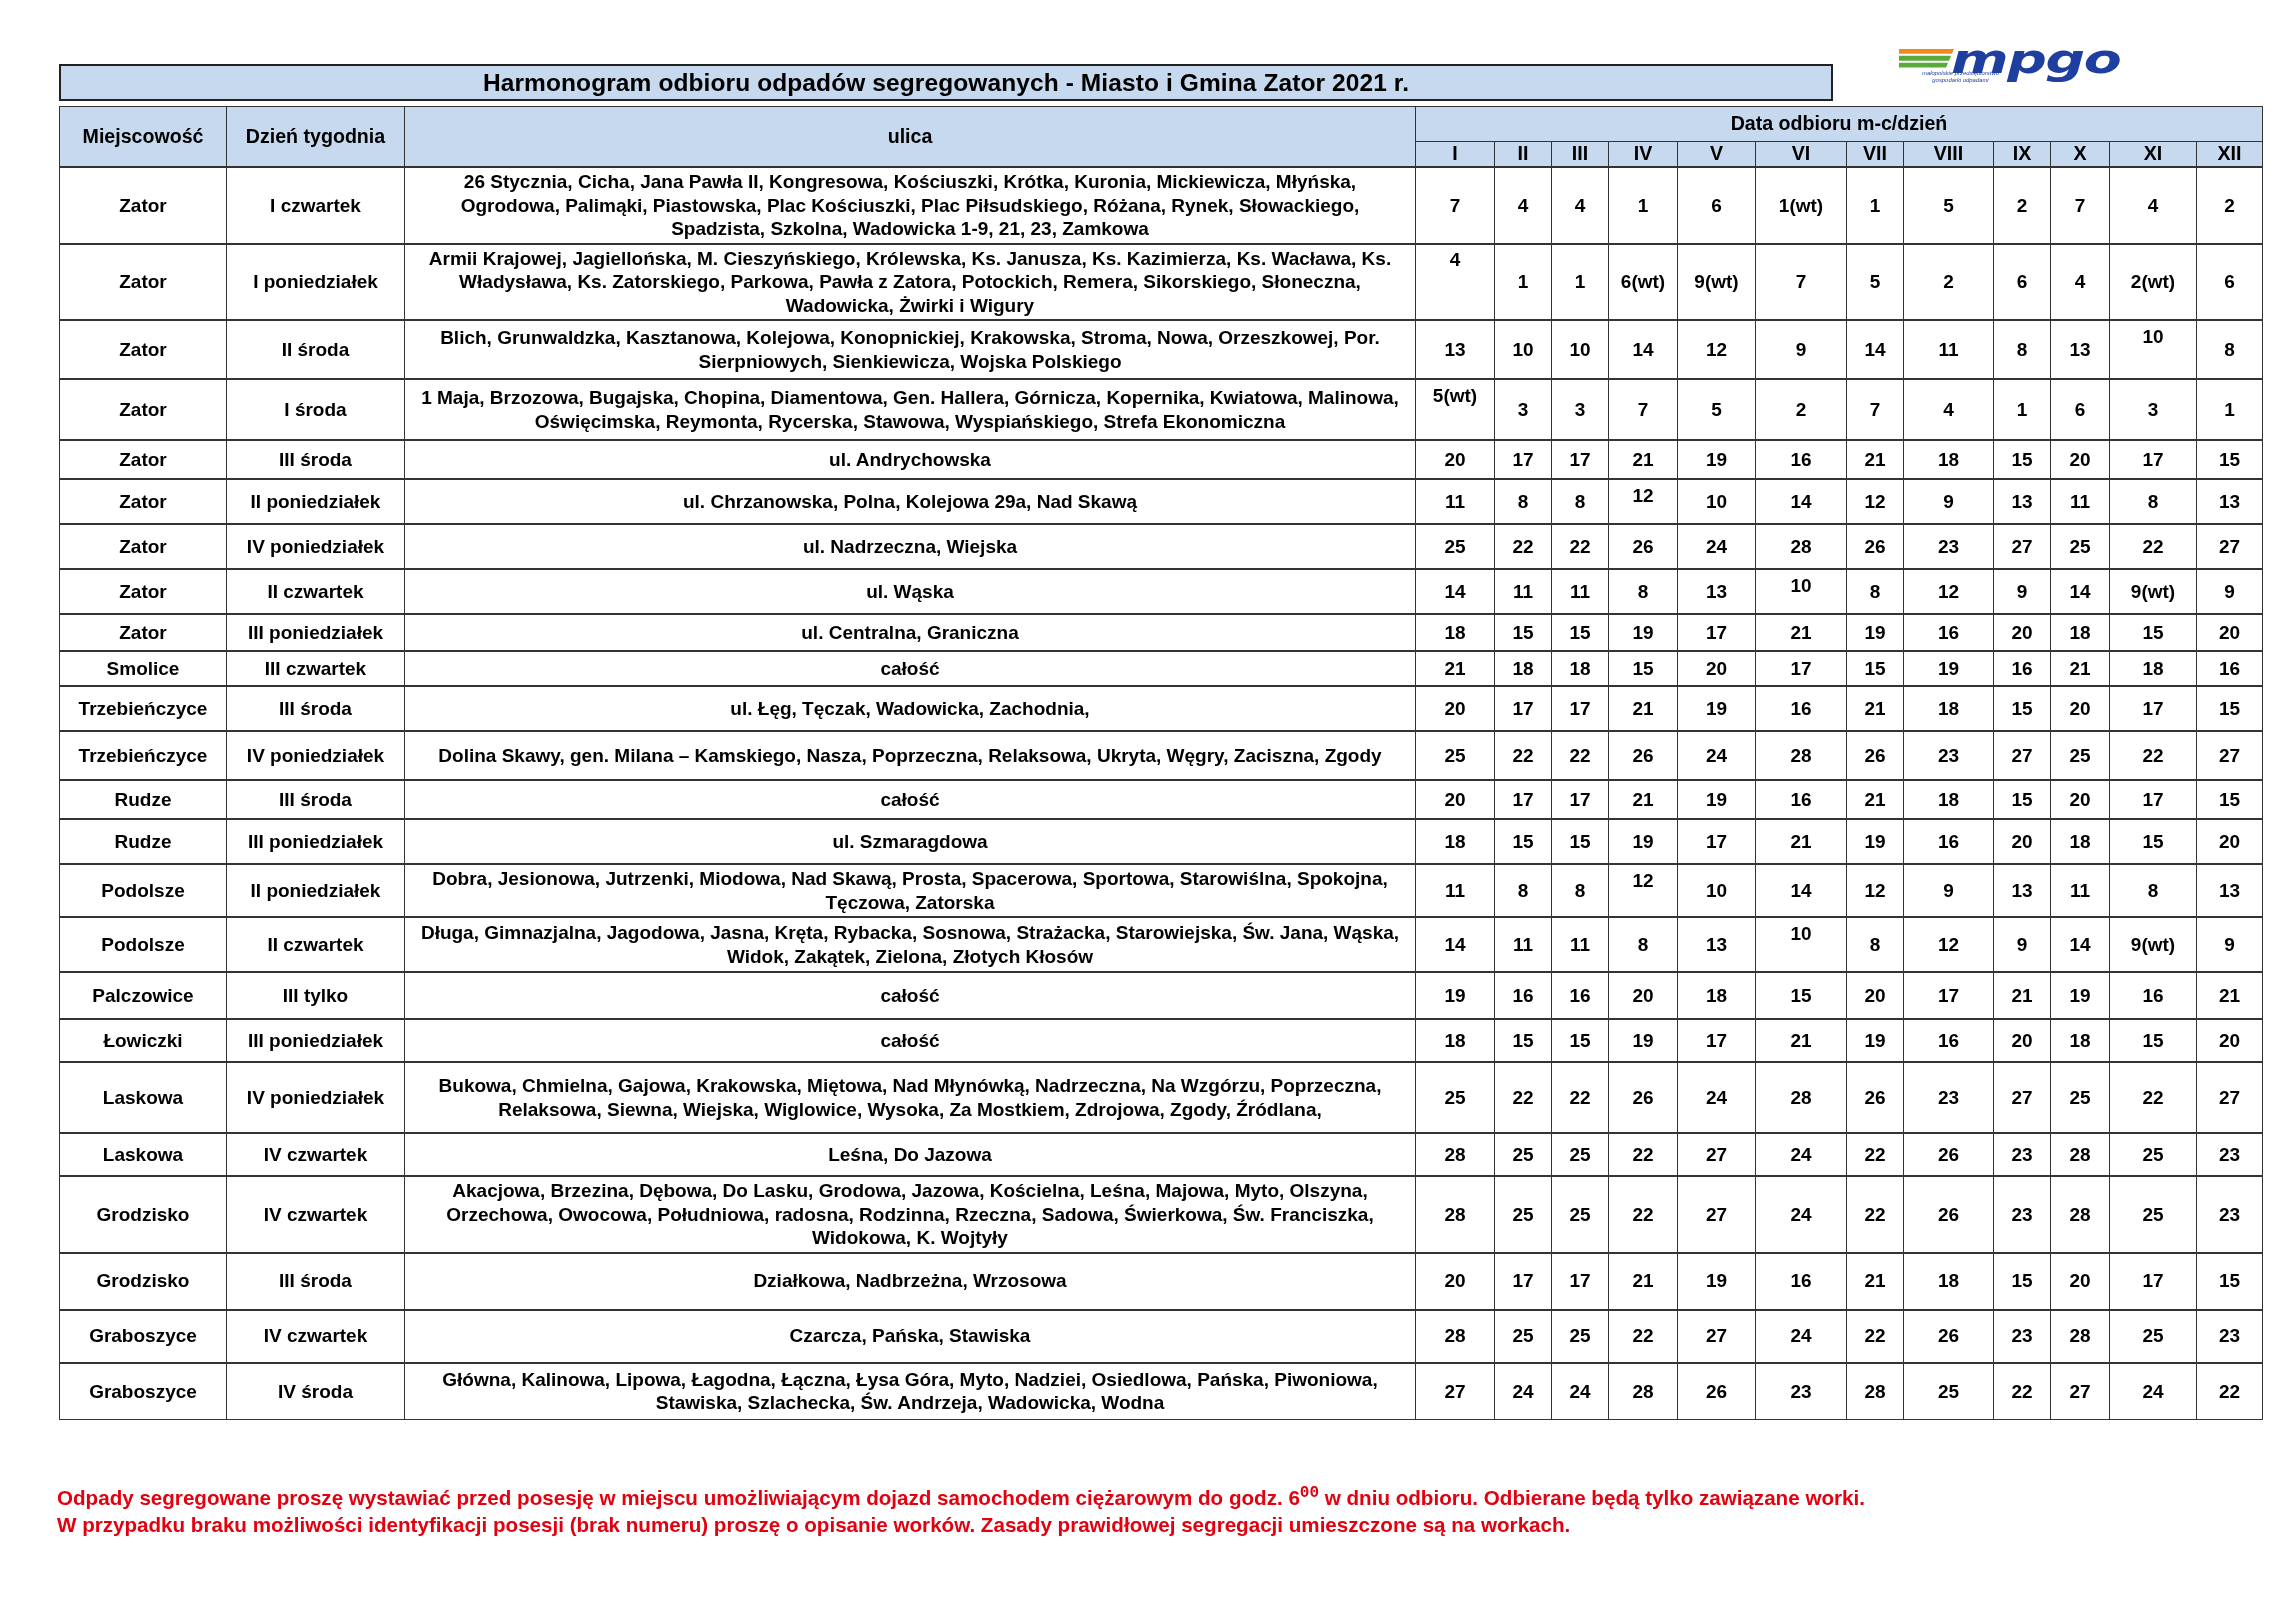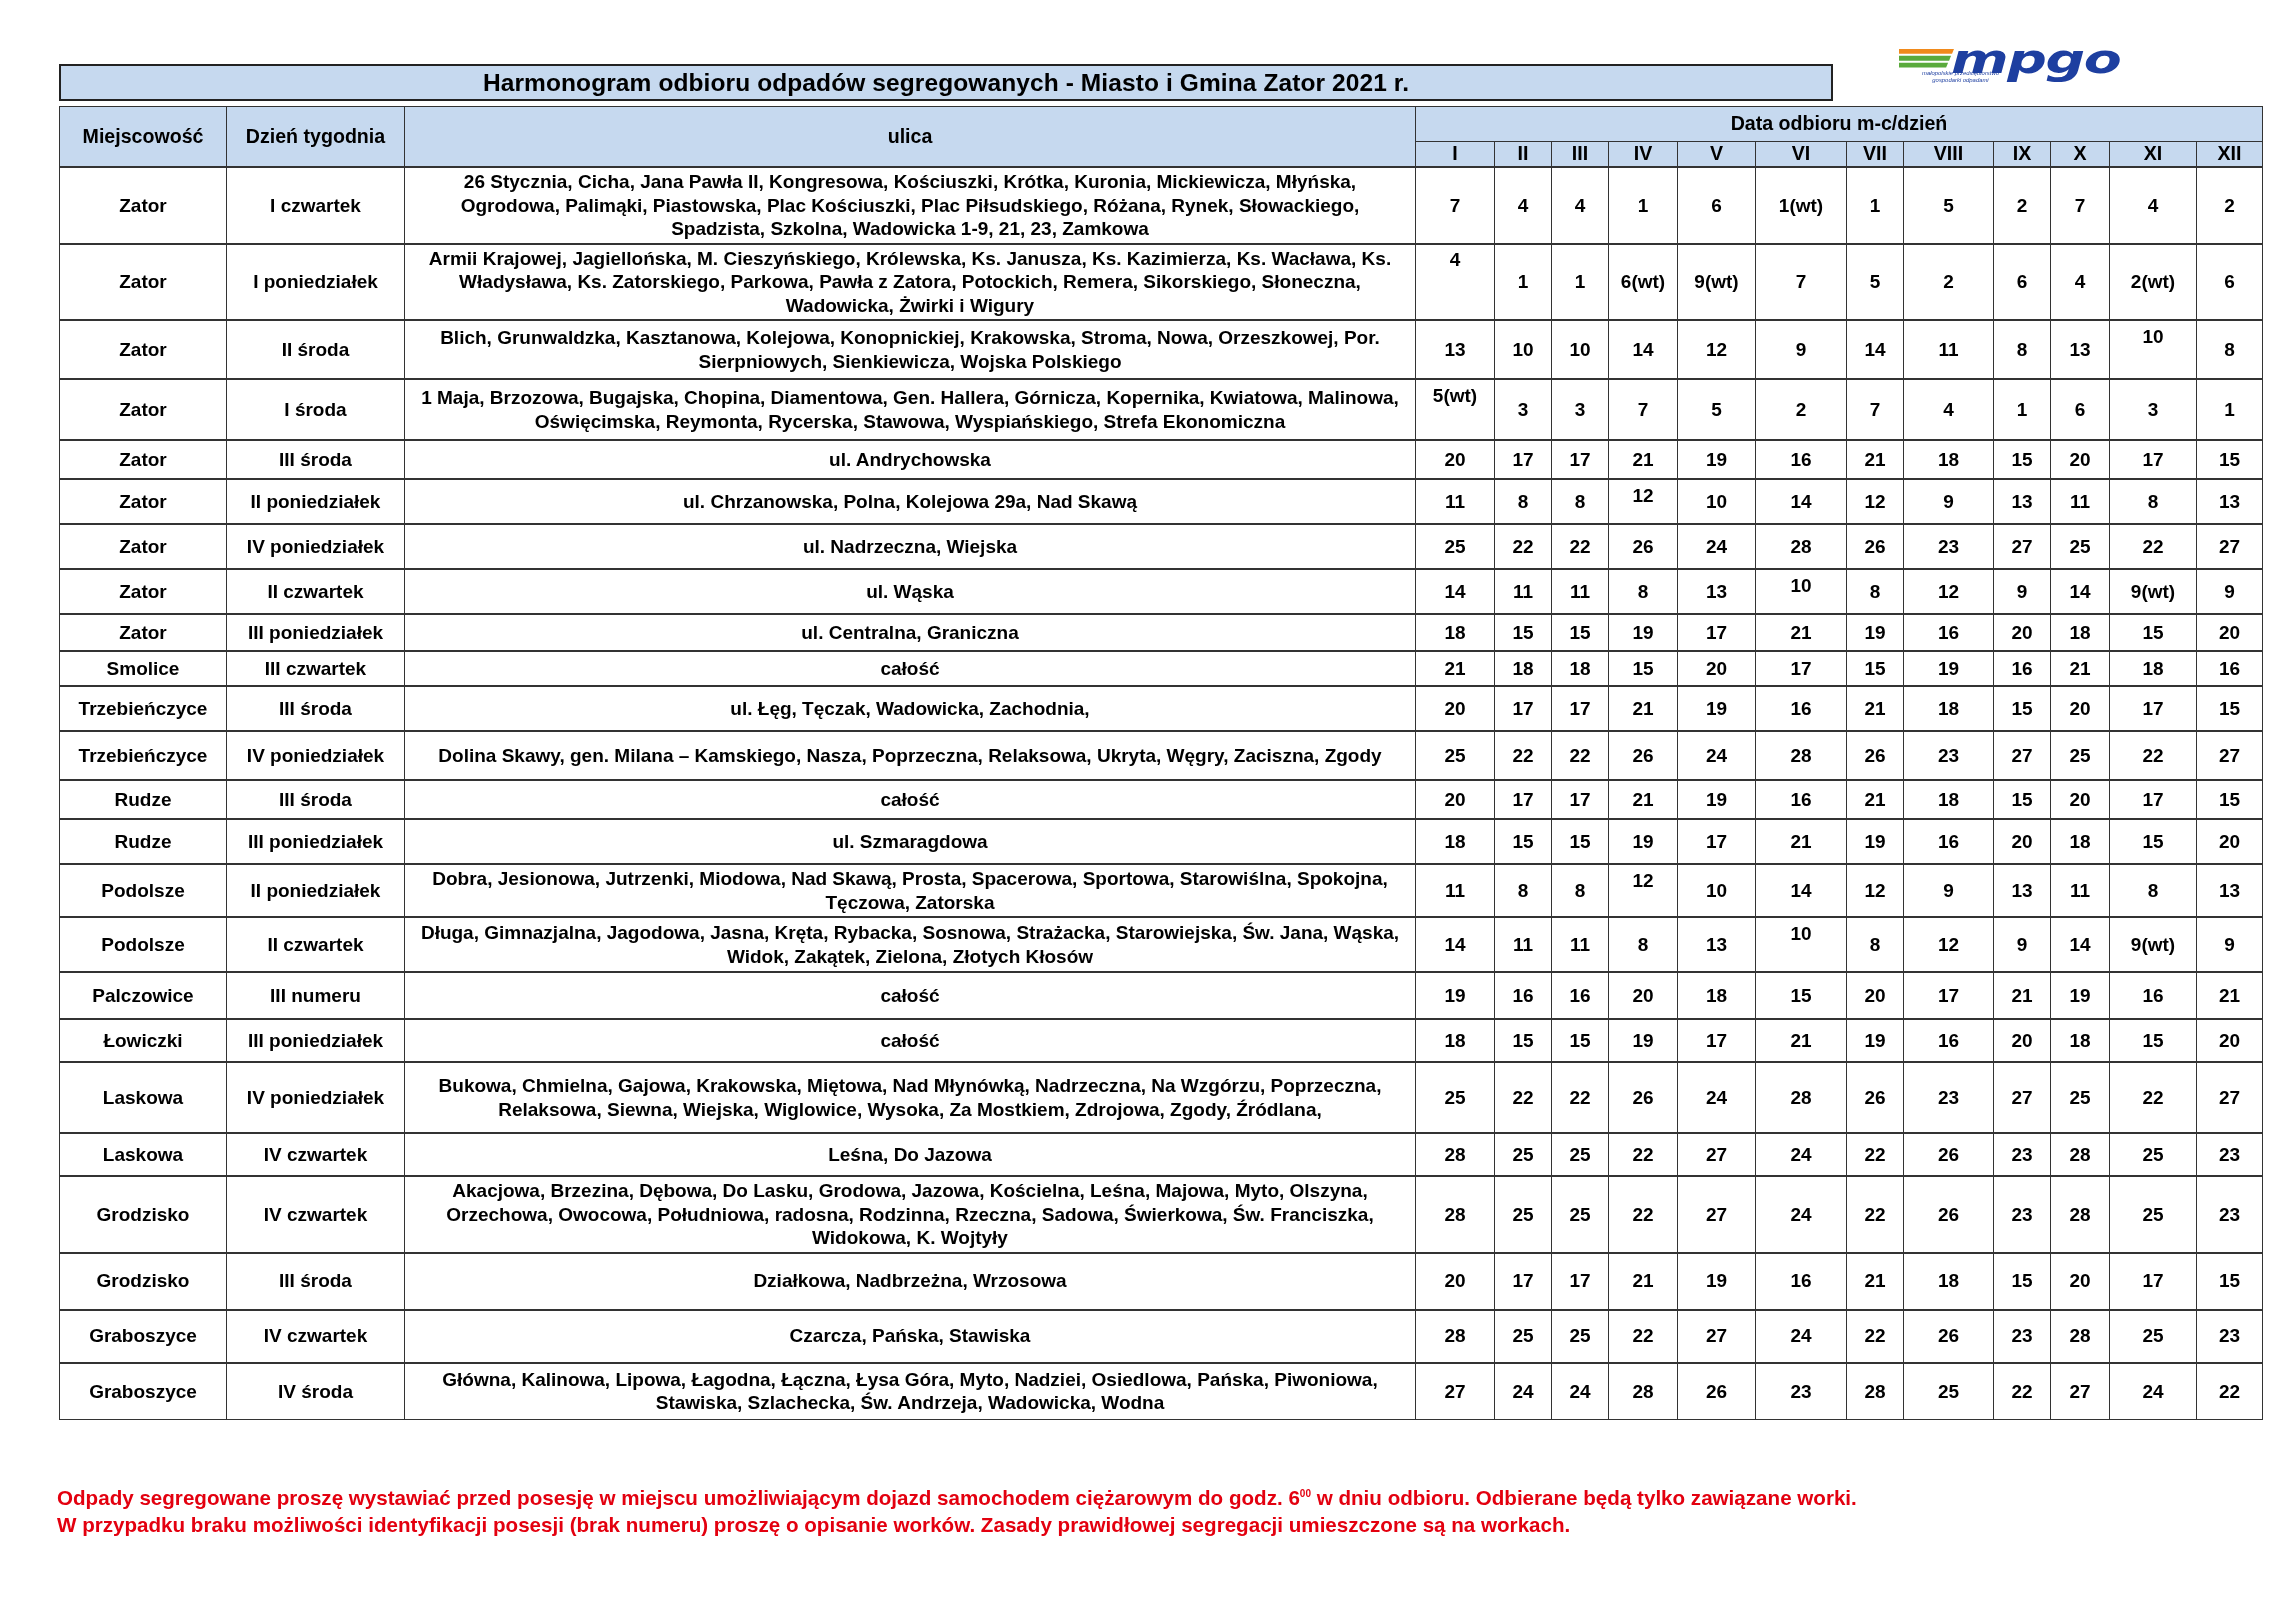--- a/index.html
+++ b/index.html
@@ -23,21 +23,21 @@
                 vertical-align: middle; font-weight: bold; font-size: 19px; padding: 0 3.9px;
                 line-height: 23.5px; }
   table.sched thead th { background: #c6d9ef; font-size: 19.6px; }
   table.sched thead tr.months th { height: 23.5px; font-size: 19.6px; line-height: 21.6px; }
   table.sched thead tr.top th.datahdr { height: 33px; }
   table.sched tbody td.streets { padding: 2px 9.8px; margin-left: 33px; }
   table.sched tbody tr { border-top: 2.5px solid #333; }
   table.sched tbody td.hi { vertical-align: top; padding-top: 3.9px; }
   .notes { position: absolute; left: 57px; top: 1480px; color: #e3000f; font-weight: bold;
            font-size: 20.6px; line-height: 27.4px; }
-  .notes sup { font-size: 10px; }
+  .notes sup { font-size: 16px; font-family: Liberation Mono, monospace; }
 </style>
 </head>
 <body>
 
 <div class="title-box">
   <span>Harmonogram odbioru odpadów segregowanych - Miasto i Gmina Zator 2021 r.</span>
 </div>
 
 <div class="logo">
   <svg class="logo-bars" viewBox="0 0 60 22">
@@ -360,21 +360,21 @@
         <td class="hi">10</td>
         <td>8</td>
         <td>12</td>
         <td>9</td>
         <td>14</td>
         <td>9(wt)</td>
         <td>9</td>
       </tr>
       <tr style="height: 47px;">
         <td>Palczowice</td>
-        <td>III numeru</td>
+        <td>III tylko</td>
         <td class="streets">całość</td>
         <td>19</td>
         <td>16</td>
         <td>16</td>
         <td>20</td>
         <td>18</td>
         <td>15</td>
         <td>20</td>
         <td>17</td>
         <td>21</td>

